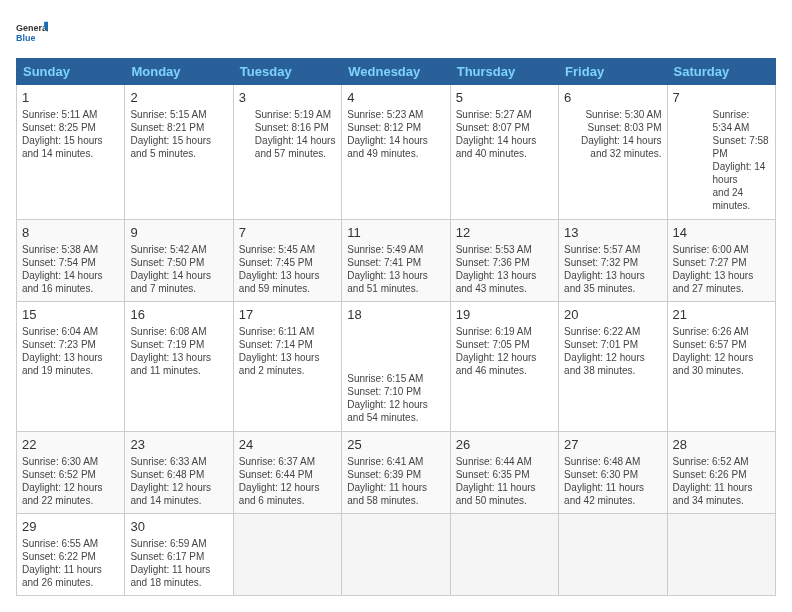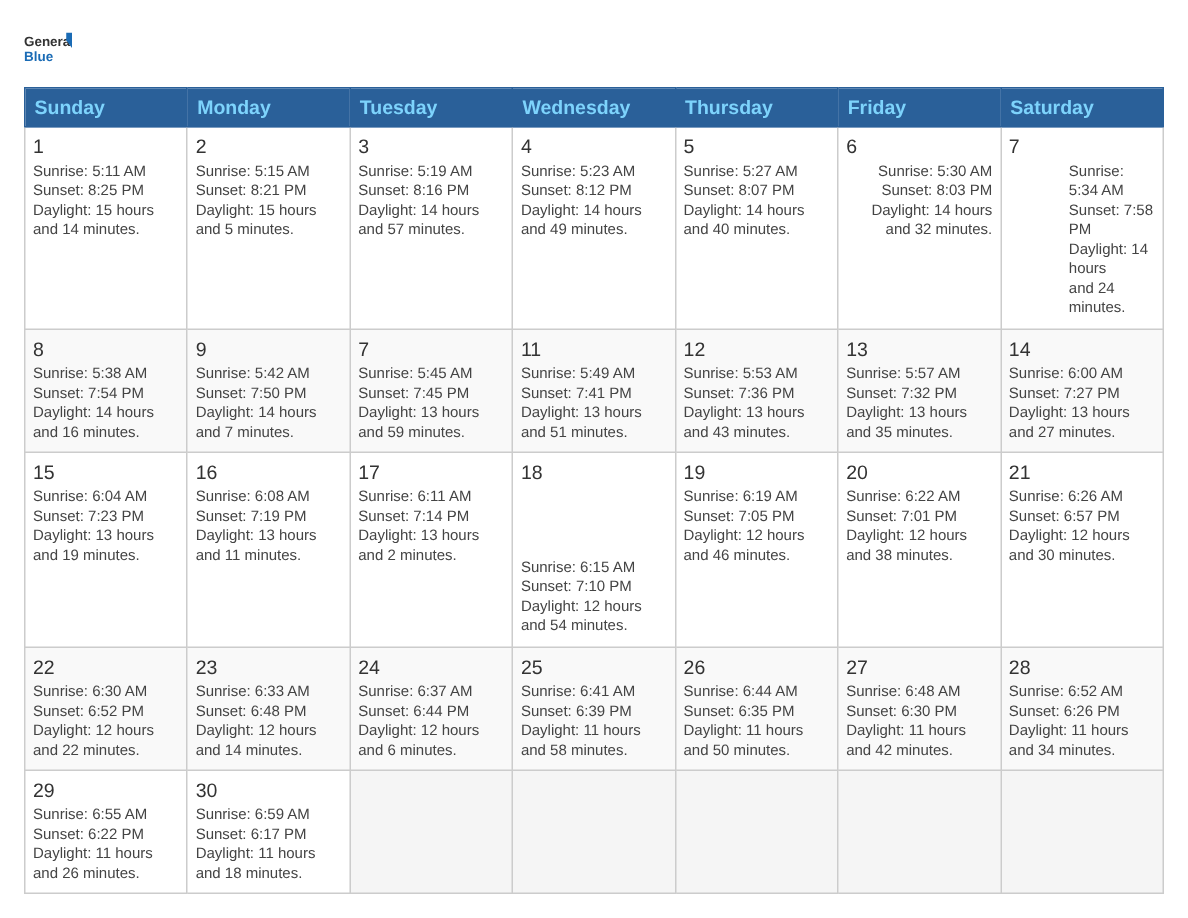--- a/index.html
+++ b/index.html
@@ -123,21 +123,21 @@
           </td>
           <td>
             <span class="day-number">2</span>
             <div class="day-info" style="white-space: pre-line;">Sunrise: 5:15 AM
 Sunset: 8:21 PM
 Daylight: 15 hours
 and 5 minutes.</div>
           </td>
           <td>
             <span class="day-number">3</span>
-            <div class="day-info" style="white-space: pre-line;">Sunrise: 5:19 AM
+            <div class="day-info" style="white-space: pre-line; margin-left: 16px;">Sunrise: 5:19 AM
 Sunset: 8:16 PM
 Daylight: 14 hours
 and 57 minutes.</div>
           </td>
           <td>
             <span class="day-number">4</span>
             <div class="day-info" style="white-space: pre-line;">Sunrise: 5:23 AM
 Sunset: 8:12 PM
 Daylight: 14 hours
 and 49 minutes.</div>

